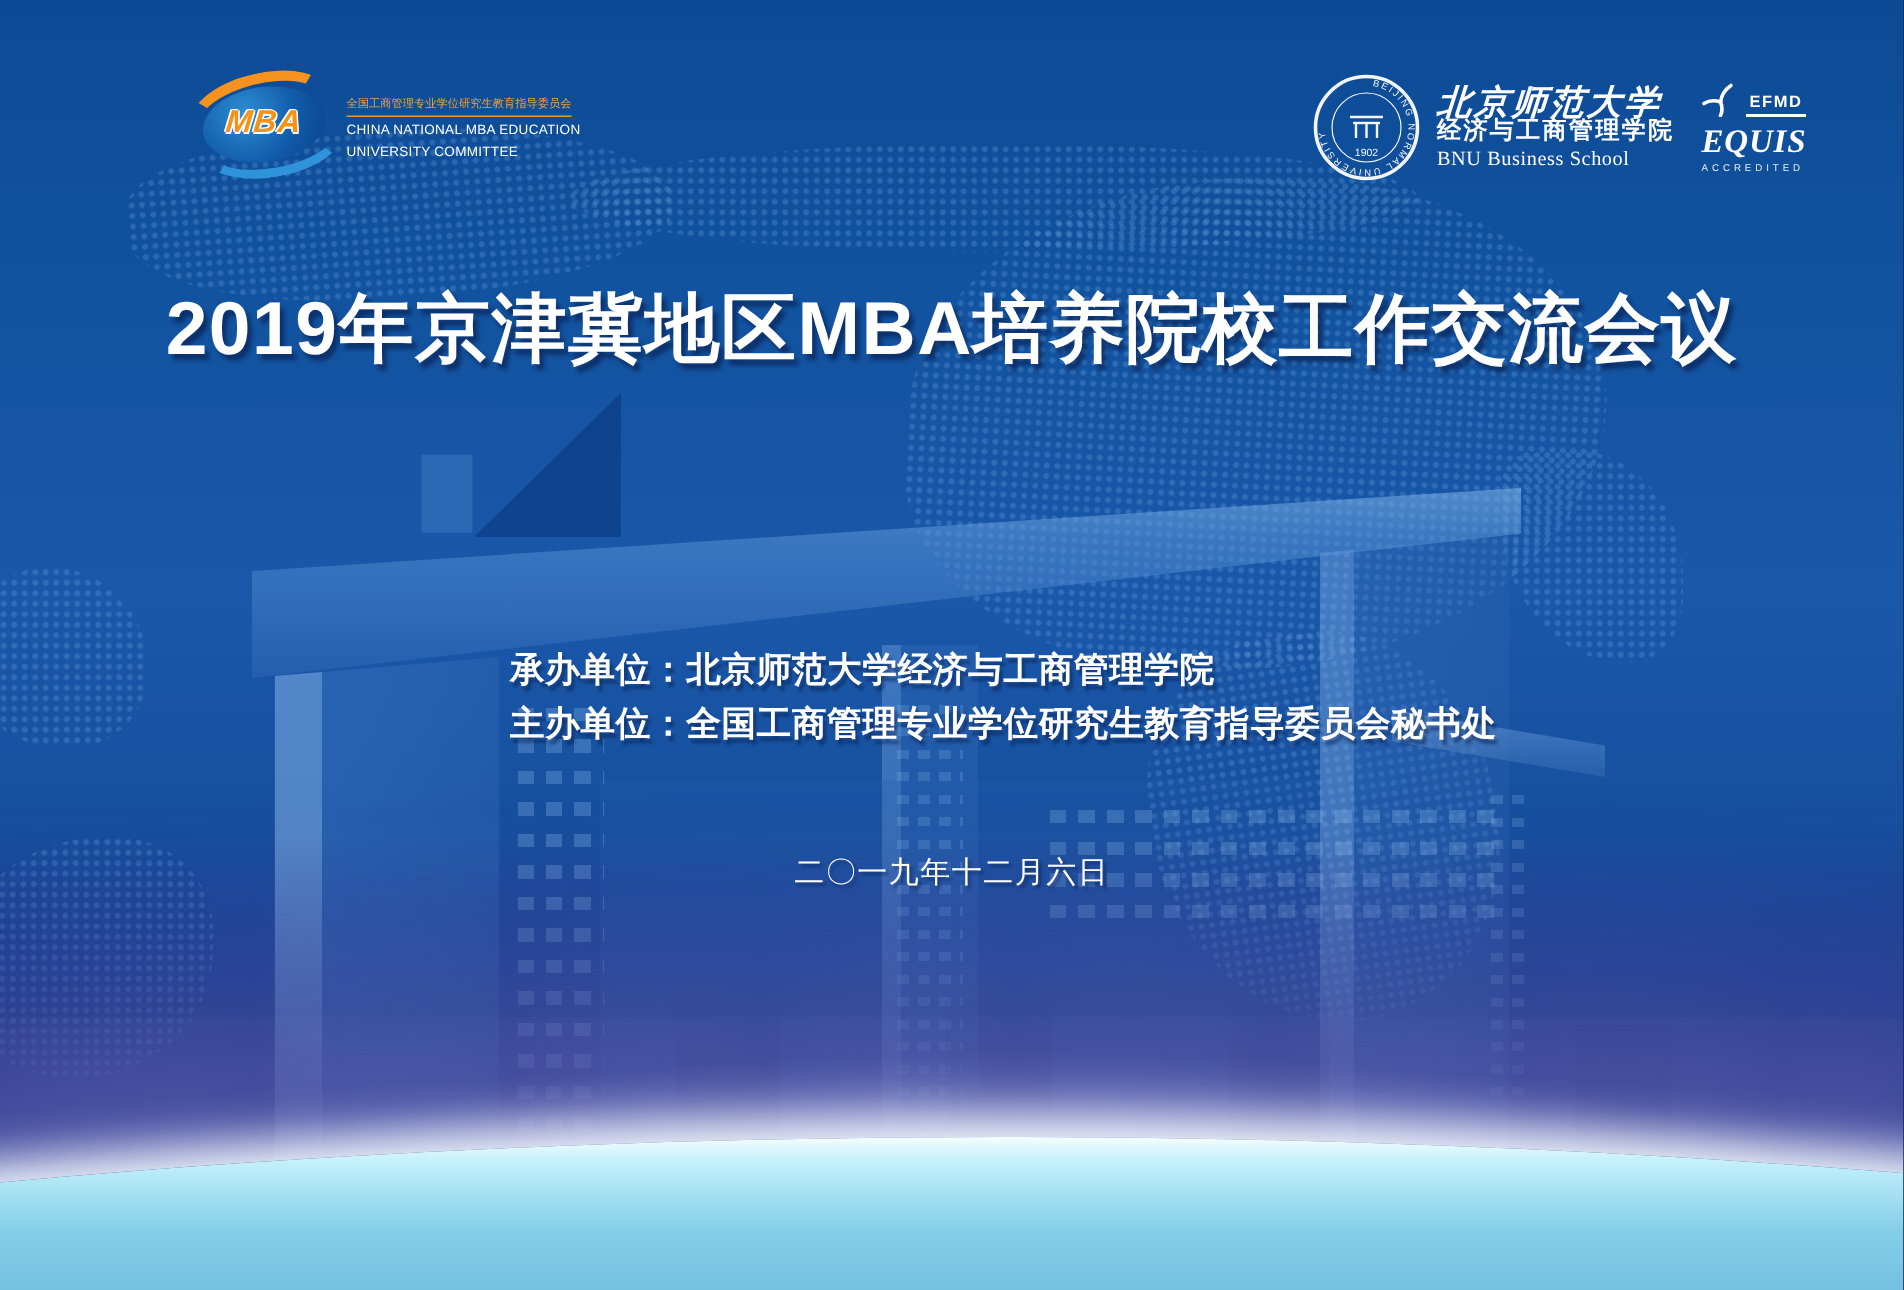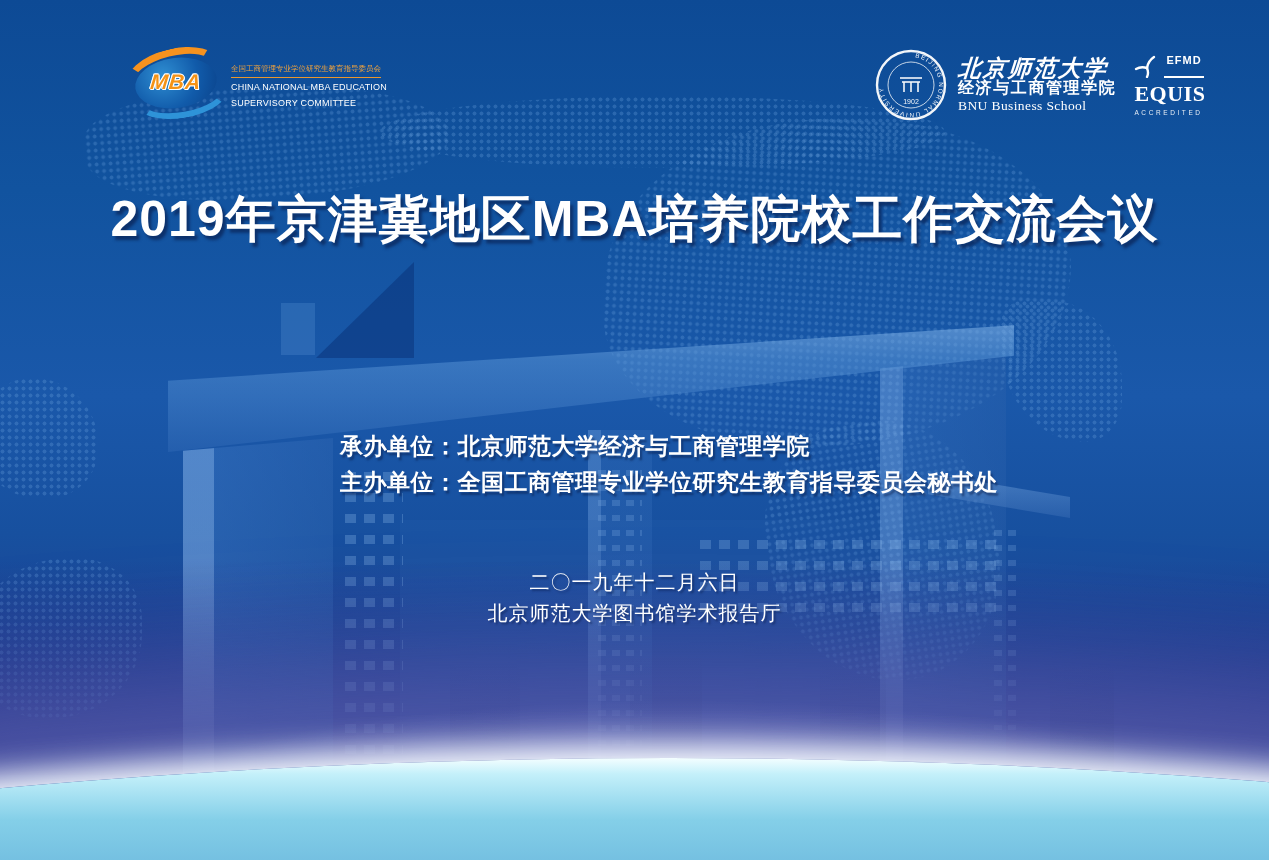--- a/index.html
+++ b/index.html
@@ -114,28 +114,28 @@
   .bnu-text{line-height:1;white-space:nowrap;}
   .bnu-univ{
     font-family:"Liberation Serif","DejaVu Serif",serif;font-style:italic;font-weight:700;
     font-size:23px;letter-spacing:2px;transform:skewX(-4deg);display:inline-block;
   }
   .bnu-school{font-size:16px;font-weight:700;letter-spacing:1.6px;margin-top:0;}
   .bnu-en{
     font-family:"Liberation Serif","DejaVu Serif",serif;font-size:13.5px;letter-spacing:.4px;margin-top:3px;
   }
   .equis{margin-left:8px;white-space:nowrap;}
-  .equis-row1{display:flex;gap:4px;}
+  .equis-row1{display:flex;align-items:flex-end;gap:4px;}
   .efmd-label{
     font-size:11px;font-weight:700;letter-spacing:1px;
     border-bottom:2px solid #fff;padding:0 2px 2px 2px;
   }
   .equis-word{
     font-family:"Liberation Serif","DejaVu Serif",serif;
-    font-weight:900;font-size:22px;letter-spacing:.5px;margin-top:3px;
+    font-style:italic;font-weight:900;font-size:22px;letter-spacing:.5px;margin-top:3px;
   }
   .equis-accredited{font-size:6.5px;letter-spacing:2.6px;margin-top:2px;opacity:.9;}
 
   
   .main-title{
     position:absolute;left:0;right:0;top:186px;text-align:center;
     font-size:50px;font-weight:900;letter-spacing:1px;
     text-shadow:3px 4px 3px rgba(8,25,70,.6);
   }
   .organizers{
@@ -191,21 +191,21 @@
   <div class="hdr-left">
     <div class="mba-logo">
       <div class="mba-arc-top"></div>
       <div class="mba-globe"></div>
       <div class="mba-arc-bottom"></div>
       <div class="mba-text">MBA</div>
     </div>
     <div class="committee-text">
       <span class="committee-cn">全国工商管理专业学位研究生教育指导委员会</span><br>
       <span class="committee-en">CHINA NATIONAL MBA EDUCATION</span><br>
-      <span class="committee-en">SUPERVISORY COMMITTEE</span>
+      <span class="committee-en">UNIVERSITY COMMITTEE</span>
     </div>
   </div>
 
   <div class="hdr-right">
     <svg class="seal" viewBox="0 0 74 74">
       <defs>
           <path id="ringPath" d="M37,9 a28,28 0 1,1 -0.01,0"></path>
         </defs>
       <circle cx="37" cy="37" r="34" fill="none" stroke="#ffffff" stroke-width="2.4"></circle>
       <circle cx="37" cy="37" r="23" fill="none" stroke="#ffffff" stroke-width="0.8"></circle>
@@ -244,16 +244,15 @@
 
   <div class="main-title">2019年京津冀地区MBA培养院校工作交流会议</div>
 
   <div class="organizers">
     <div>承办单位：北京师范大学经济与工商管理学院</div>
     <div>主办单位：全国工商管理专业学位研究生教育指导委员会秘书处</div>
   </div>
 
   <div class="event-block">
     <div>二〇一九年十二月六日</div>
-    <div>北京师范大学图书馆学术报告厅</div>
   </div>
 
 </div>
 
 </body></html>

